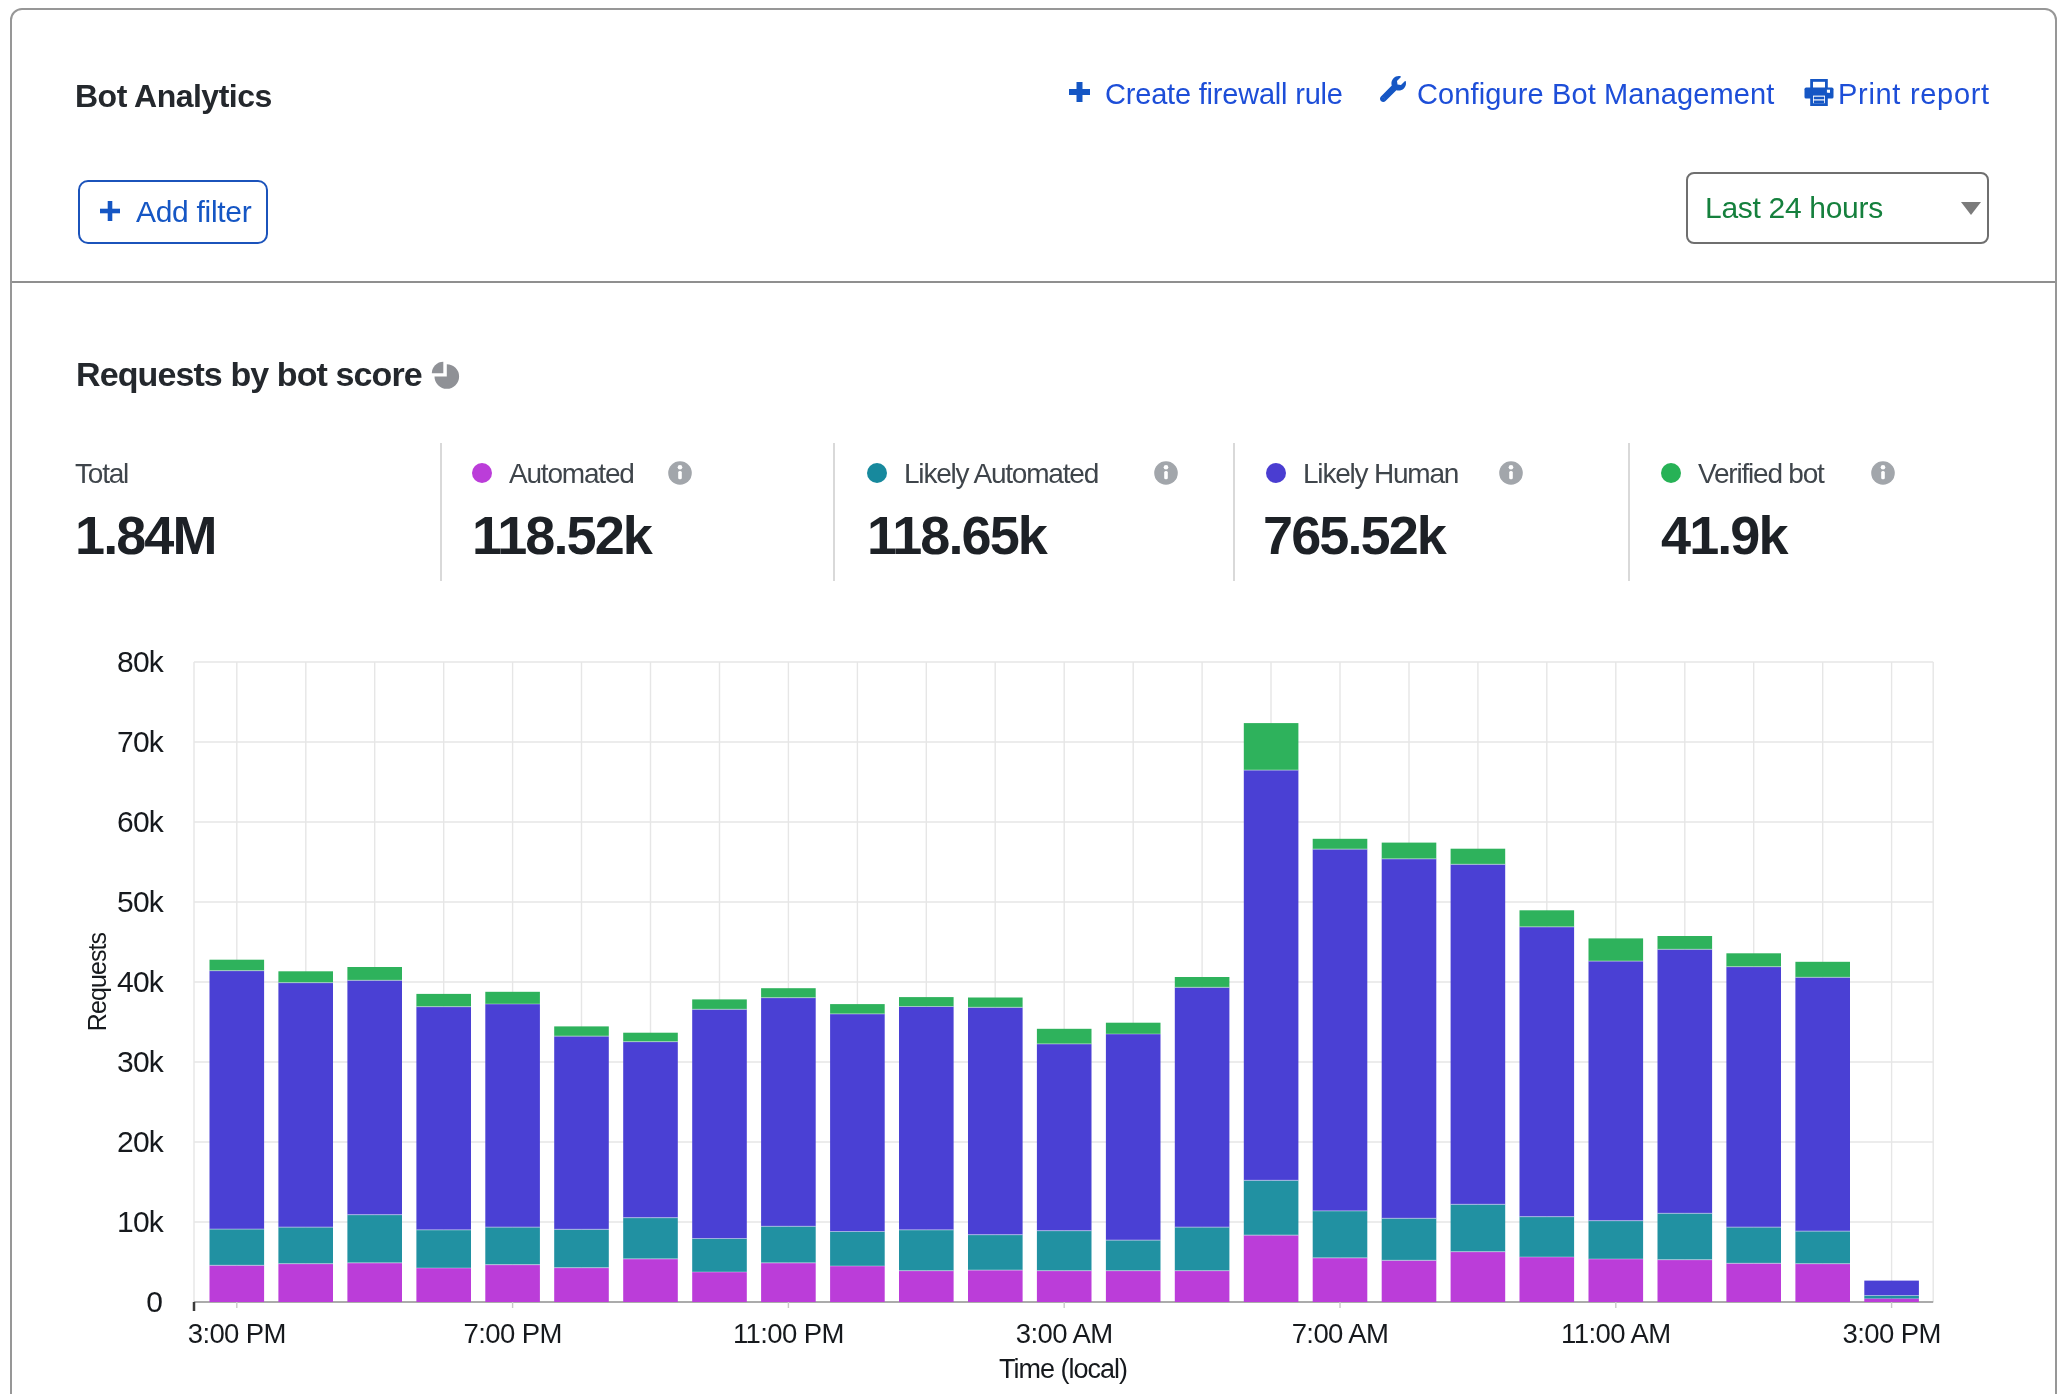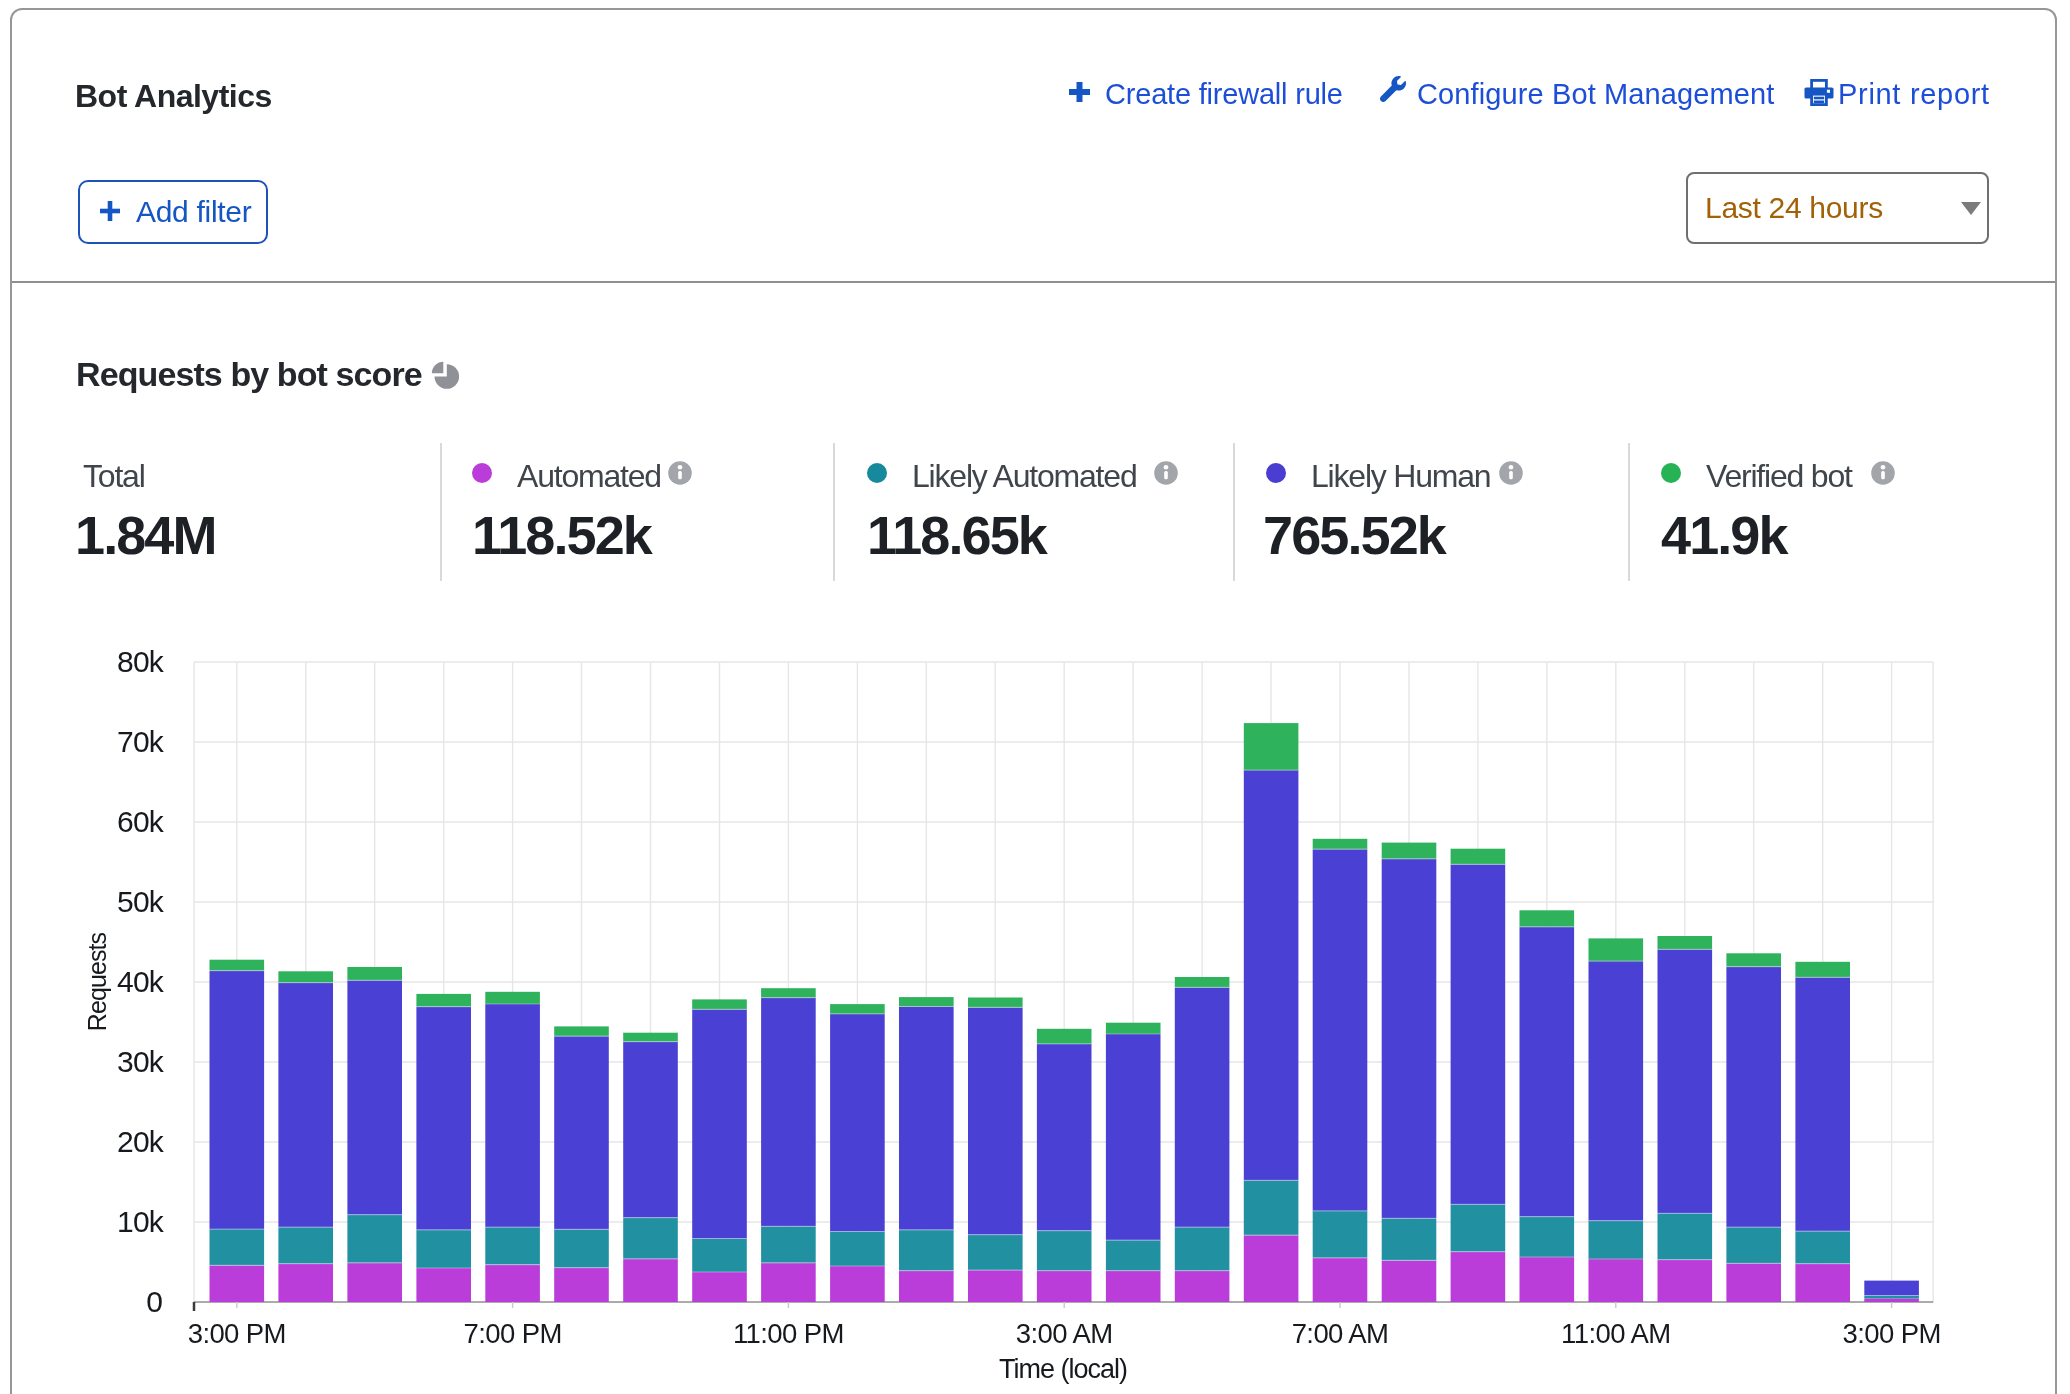--- a/index.html
+++ b/index.html
@@ -1,20 +1,20 @@
 <!DOCTYPE html>
 <html><head>
 <meta charset="utf-8">
 <style>
   * { margin:0; padding:0; box-sizing:border-box; }
   html,body { width:2070px; height:1394px; background:#ffffff;
     font-family:"Liberation Sans", sans-serif; overflow:hidden; position:relative; }
   .abs { position:absolute; line-height:1; white-space:nowrap; }
   .link { color:#1d4ed8; font-size:29px; top:80px; }
-  .slab { position:absolute; line-height:1; white-space:nowrap; top:460px; font-size:32px; color:#3f454b; letter-spacing:-1.2px;margin-left:8px; }
+  .slab { position:absolute; line-height:1; white-space:nowrap; top:460px; font-size:28px; color:#3f454b; letter-spacing:-1.2px; }
   .sval { position:absolute; line-height:1; white-space:nowrap; top:508px; font-size:54px; font-weight:700; color:#1d2126; letter-spacing:-1.9px; }
 </style>
 </head>
 <body>
 <div style="position:absolute;left:10px;top:8px;width:2047px;height:1500px;border:2px solid #979797;border-radius:12px"></div>
 <div style="position:absolute;left:12px;top:281px;width:2043px;height:2px;background:#8f8f8f"></div>
 
 <div class="abs" style="left:75px;top:80px;font-size:32px;font-weight:700;color:#24282d;letter-spacing:-0.5px">Bot Analytics</div>
 <svg width="23" height="22" viewBox="0 0 23 22" style="position:absolute;left:1068px;top:81px">
     <line x1="11.5" y1="1" x2="11.5" y2="21" stroke="#1556c4" stroke-width="6"></line>
@@ -37,21 +37,21 @@
 <div class="abs link" style="left:1838px;letter-spacing:0.7px">Print report</div>
 
 <div style="position:absolute;left:78px;top:180px;width:190px;height:64px;border:2px solid #1b53bb;border-radius:10px"></div>
 <svg width="22" height="22" viewBox="0 0 22 22" style="position:absolute;left:99px;top:200px">
   <line x1="11" y1="1" x2="11" y2="21" stroke="#1556c4" stroke-width="4.6"></line>
   <line x1="1" y1="11" x2="21" y2="11" stroke="#1556c4" stroke-width="4.6"></line>
 </svg>
 <div class="abs" style="left:136px;top:197px;font-size:30px;color:#1556c4;letter-spacing:-0.3px">Add filter</div>
 
 <div style="position:absolute;left:1686px;top:172px;width:303px;height:72px;border:2px solid #6f6f6f;border-radius:8px"></div>
-<div class="abs" style="left:1705px;top:193px;font-size:30px;color:#a16207;letter-spacing:-0.3px">Last 24 hours</div>
+<div class="abs" style="left:1705px;top:193px;font-size:30px;color:#15803d;letter-spacing:-0.3px">Last 24 hours</div>
 <svg width="20" height="13" viewBox="0 0 20 13" style="position:absolute;left:1961px;top:202px">
   <path d="M0 0 L20 0 L10 13 Z" fill="#7b7b7b"></path>
   </svg>
 
 <div class="abs" style="left:76px;top:357px;font-size:34px;font-weight:700;color:#24282d;letter-spacing:-0.9px">Requests by bot score</div>
 <svg width="30" height="29" viewBox="0 0 30 29" style="position:absolute;left:430px;top:361px">
     <path fill="#8f9196" d="M16.8 3.2 A12.3 12.3 0 1 1 4.5 15.5 L16.8 15.5 Z"></path>
     <path fill="#8f9196" d="M13.3 0.8 A11.5 11.5 0 0 0 1.8 12.3 L13.3 12.3 Z"></path>
   </svg>
 <div style="position:absolute;left:440px;top:443px;width:2px;height:138px;background:#d9d9d9"></div>

